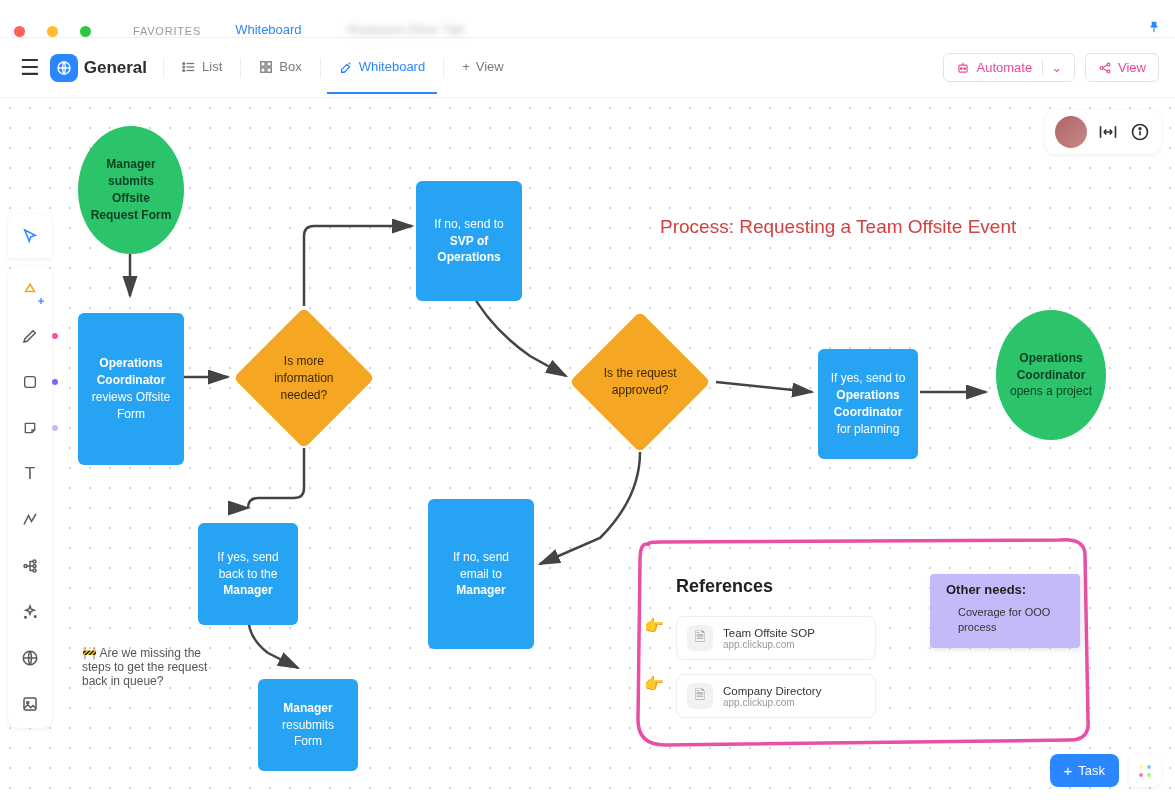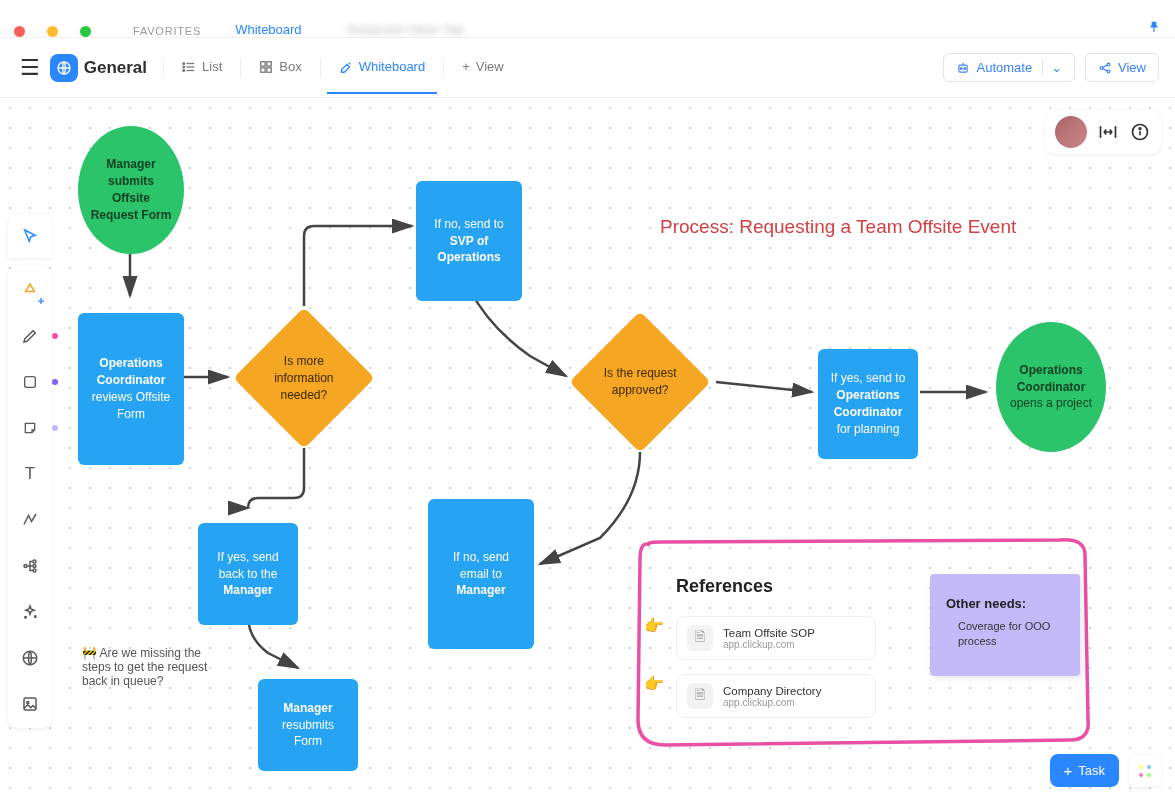--- a/index.html
+++ b/index.html
@@ -20,21 +20,21 @@
 
 .toolbar { height: 60px; display: flex; align-items: center; padding: 0 16px; border-bottom: 1px solid #f0f0f0; gap: 6px; }
 .menu-btn { font-size: 22px; color: #333; background: none; border: none; cursor: pointer; padding: 4px; }
 .space-icon { width: 28px; height: 28px; border-radius: 8px; background: #2b87ff; display: flex; align-items: center; justify-content: center; color: #fff; font-size: 16px; }
 .space-title { font-size: 17px; font-weight: 600; color: #2e2e2e; margin-right: 10px; }
 .view-tab { display: flex; align-items: center; gap: 6px; font-size: 13px; color: #7a7a7a; padding: 18px 12px; border-bottom: 2px solid transparent; cursor: pointer; }
 .view-tab.active { color: #2b87ff; border-bottom-color: #2b87ff; }
 .view-tab svg, .view-tab span.ico { width: 14px; height: 14px; }
 .divider { width: 1px; height: 20px; background: #eee; }
 .right-actions { margin-left: auto; display: flex; gap: 10px; }
-.btn-pill { display: flex; align-items: center; gap: 6px; border: 1px solid #e3e3e3; border-radius: 6px; padding: 6px 12px; font-size: 13px; color: #3b82f6; background: #fff; cursor: pointer; }
+.btn-pill { display: flex; align-items: center; gap: 6px; border: 1px solid #e3e3e3; border-radius: 6px; padding: 6px 12px; font-size: 13px; color: #ec4899; background: #fff; cursor: pointer; }
 .btn-pill .chev { border-left: 1px solid #e3e3e3; padding-left: 8px; margin-left: 4px; }
 
 
 .canvas { position: absolute; top: 98px; left: 0; right: 0; bottom: 0; background-color: #fff; background-image: radial-gradient(#cfd3db 1px, transparent 1px); background-size: 20px 20px; }
 
 
 .tool-strip { position: absolute; left: 8px; top: 212px; width: 44px; background: #fff; border-radius: 10px 10px 0 0; box-shadow: 0 1px 4px rgba(0,0,0,0.08); padding: 8px 0; display: flex; flex-direction: column; align-items: center; gap: 16px; }
 .tool-item { width: 28px; height: 28px; display: flex; align-items: center; justify-content: center; color: #5a5a5a; cursor: pointer; position: relative; }
 .tool-item.active { color: #2b87ff; }
 .tool-strip-2 { position: absolute; left: 8px; top: 270px; width: 44px; background: #fff; border-radius: 10px; box-shadow: 0 1px 4px rgba(0,0,0,0.08); padding: 10px 0; display: flex; flex-direction: column; align-items: center; gap: 18px; }
@@ -57,21 +57,21 @@
 .node-diamond { background: #f5a623; color: #3d2800; transform: rotate(45deg); border-radius: 6px; }
 .node-diamond .inner { transform: rotate(-45deg); width: 140%; }
 .title-text { position: absolute; color: #d14141; font-size: 19px; font-weight: 500; }
 .comment-text { position: absolute; font-size: 12px; color: #555; width: 130px; }
 .ref-heading { font-size: 18px; font-weight: 600; color: #222; }
 .ref-card { background: #fff; border: 1px solid #eee; border-radius: 8px; padding: 8px 10px; display: flex; align-items: center; gap: 10px; width: 200px; margin-top: 10px; }
 .ref-card-icon { width: 26px; height: 26px; background: #f2f2f2; border-radius: 6px; display: flex; align-items: center; justify-content: center; color: #888; font-size: 13px; }
 .ref-card-title { font-size: 11.5px; color: #333; }
 .ref-card-sub { font-size: 10px; color: #999; }
 .hand-emoji { position: absolute; font-size: 16px; }
-.needs-card { position: absolute; background: #c4baf9; border-radius: 4px; padding: 22px 16px; width: 150px; box-shadow: 2px 2px 6px rgba(0,0,0,0.1); }
+.needs-card { position: absolute; background: #c4baf9; border-radius: 4px; padding: 8px 16px; width: 150px; box-shadow: 2px 2px 6px rgba(0,0,0,0.1); }
 .needs-title { font-size: 13px; font-weight: 600; color: #222; margin-bottom: 8px; }
 .needs-item { font-size: 11px; color: #333; margin: 4px 0 4px 12px; position: relative; line-height: 1.4; }
 
 svg.connector { position: absolute; overflow: visible; pointer-events: none; }
 </style>
 </head>
 <body>
 
 <div class="window-bar">
   <div class="traffic-dot red"></div>
@@ -308,21 +308,21 @@
   </div>
 
   <div class="node node-rect" style="left:428px; top:390px; width:106px; height:150px;">
     <span><span>If no, send email to</span> <b>Manager</b></span>
   </div>
 
   <div class="node node-rect" style="left:818px; top:240px; width:100px; height:110px;">
     <span><span>If yes, send to</span> <b>Operations Coordinator</b> <span>for planning</span></span>
   </div>
 
-  <div class="node node-ellipse" style="left:996px; top:224px; width:110px; height:130px;align-items:center;">
+  <div class="node node-ellipse" style="left:996px; top:212px; width:110px; height:130px;align-items:center;">
     <span><b>Operations Coordinator</b> <span>opens a project</span></span>
   </div>
 
   <div class="comment-text" style="left:82px; top:548px;">🚧 Are we missing the steps to get the request back in queue?</div>
 
   <svg class="connector" style="left:630px;top:432px;width:470px;height:230px;">
     <path d="M20 15 Q10 10 10 30 L8 190 Q8 215 35 215 L440 210 Q460 210 458 190 L455 25 Q455 8 430 10 L30 12 Q15 12 20 15 Z" fill="none" stroke="#e94fa4" stroke-width="3.5"></path>
   </svg>
 
   <div style="position:absolute; left:676px; top:478px;">

